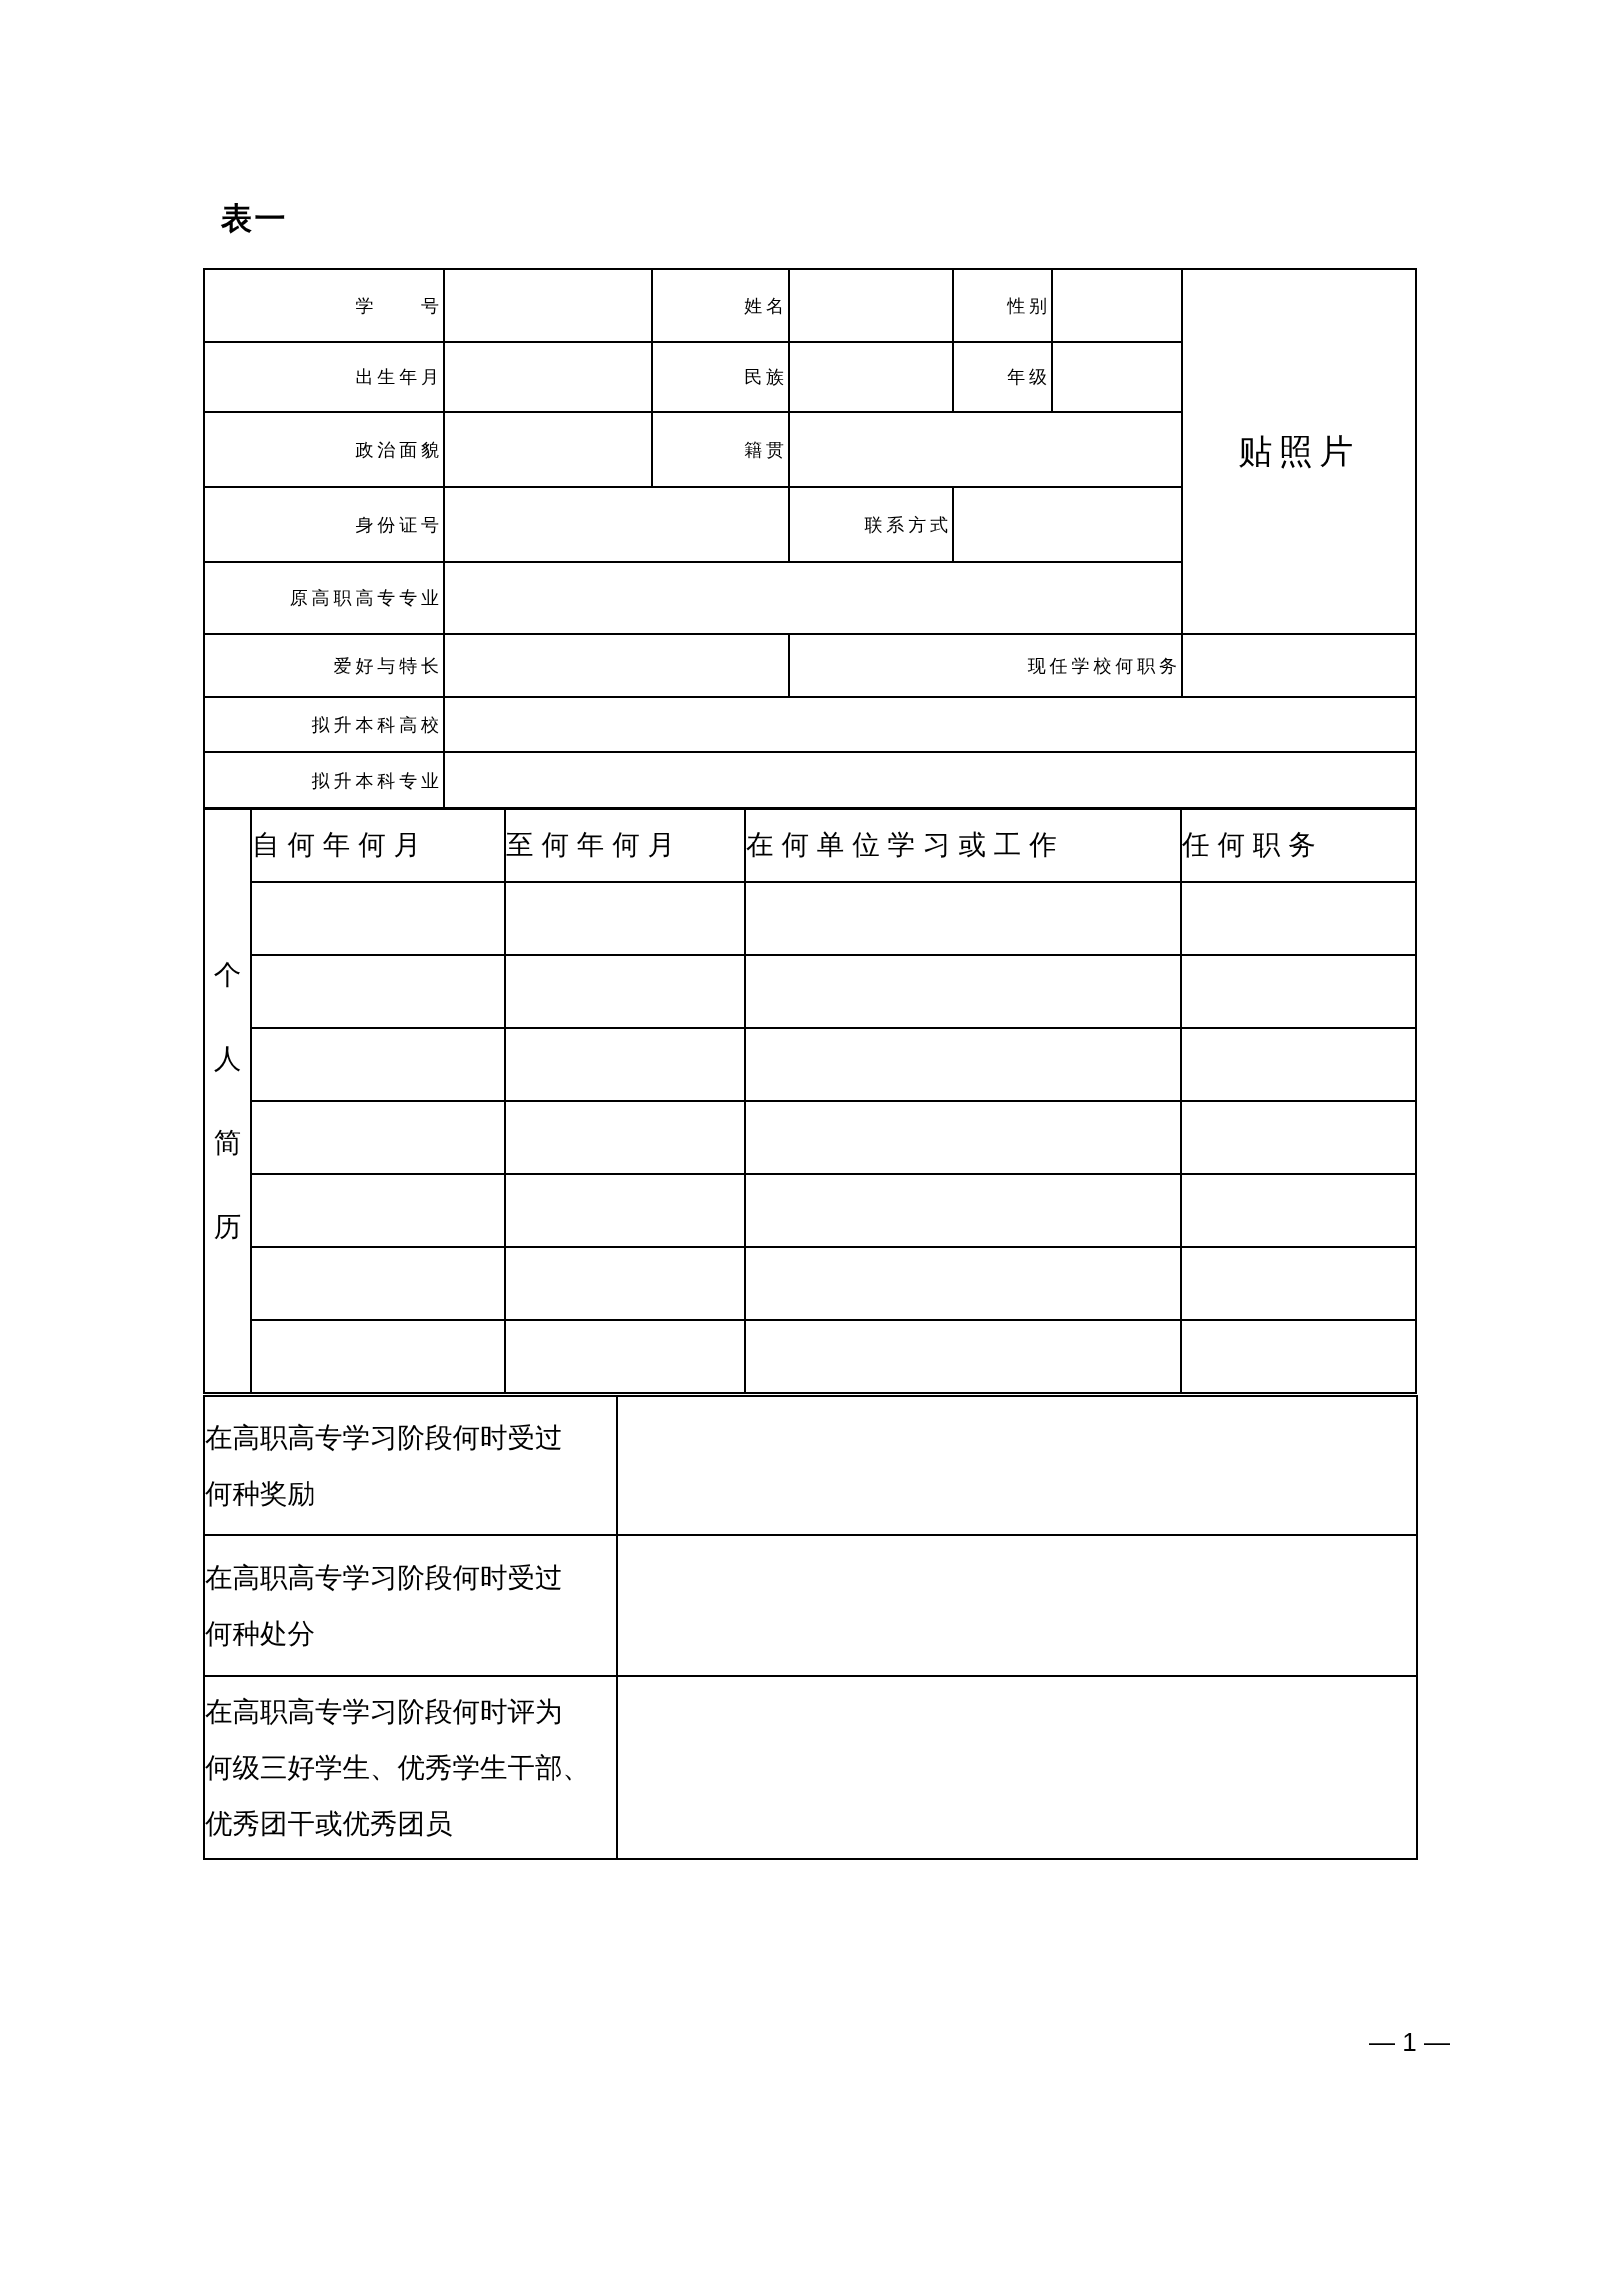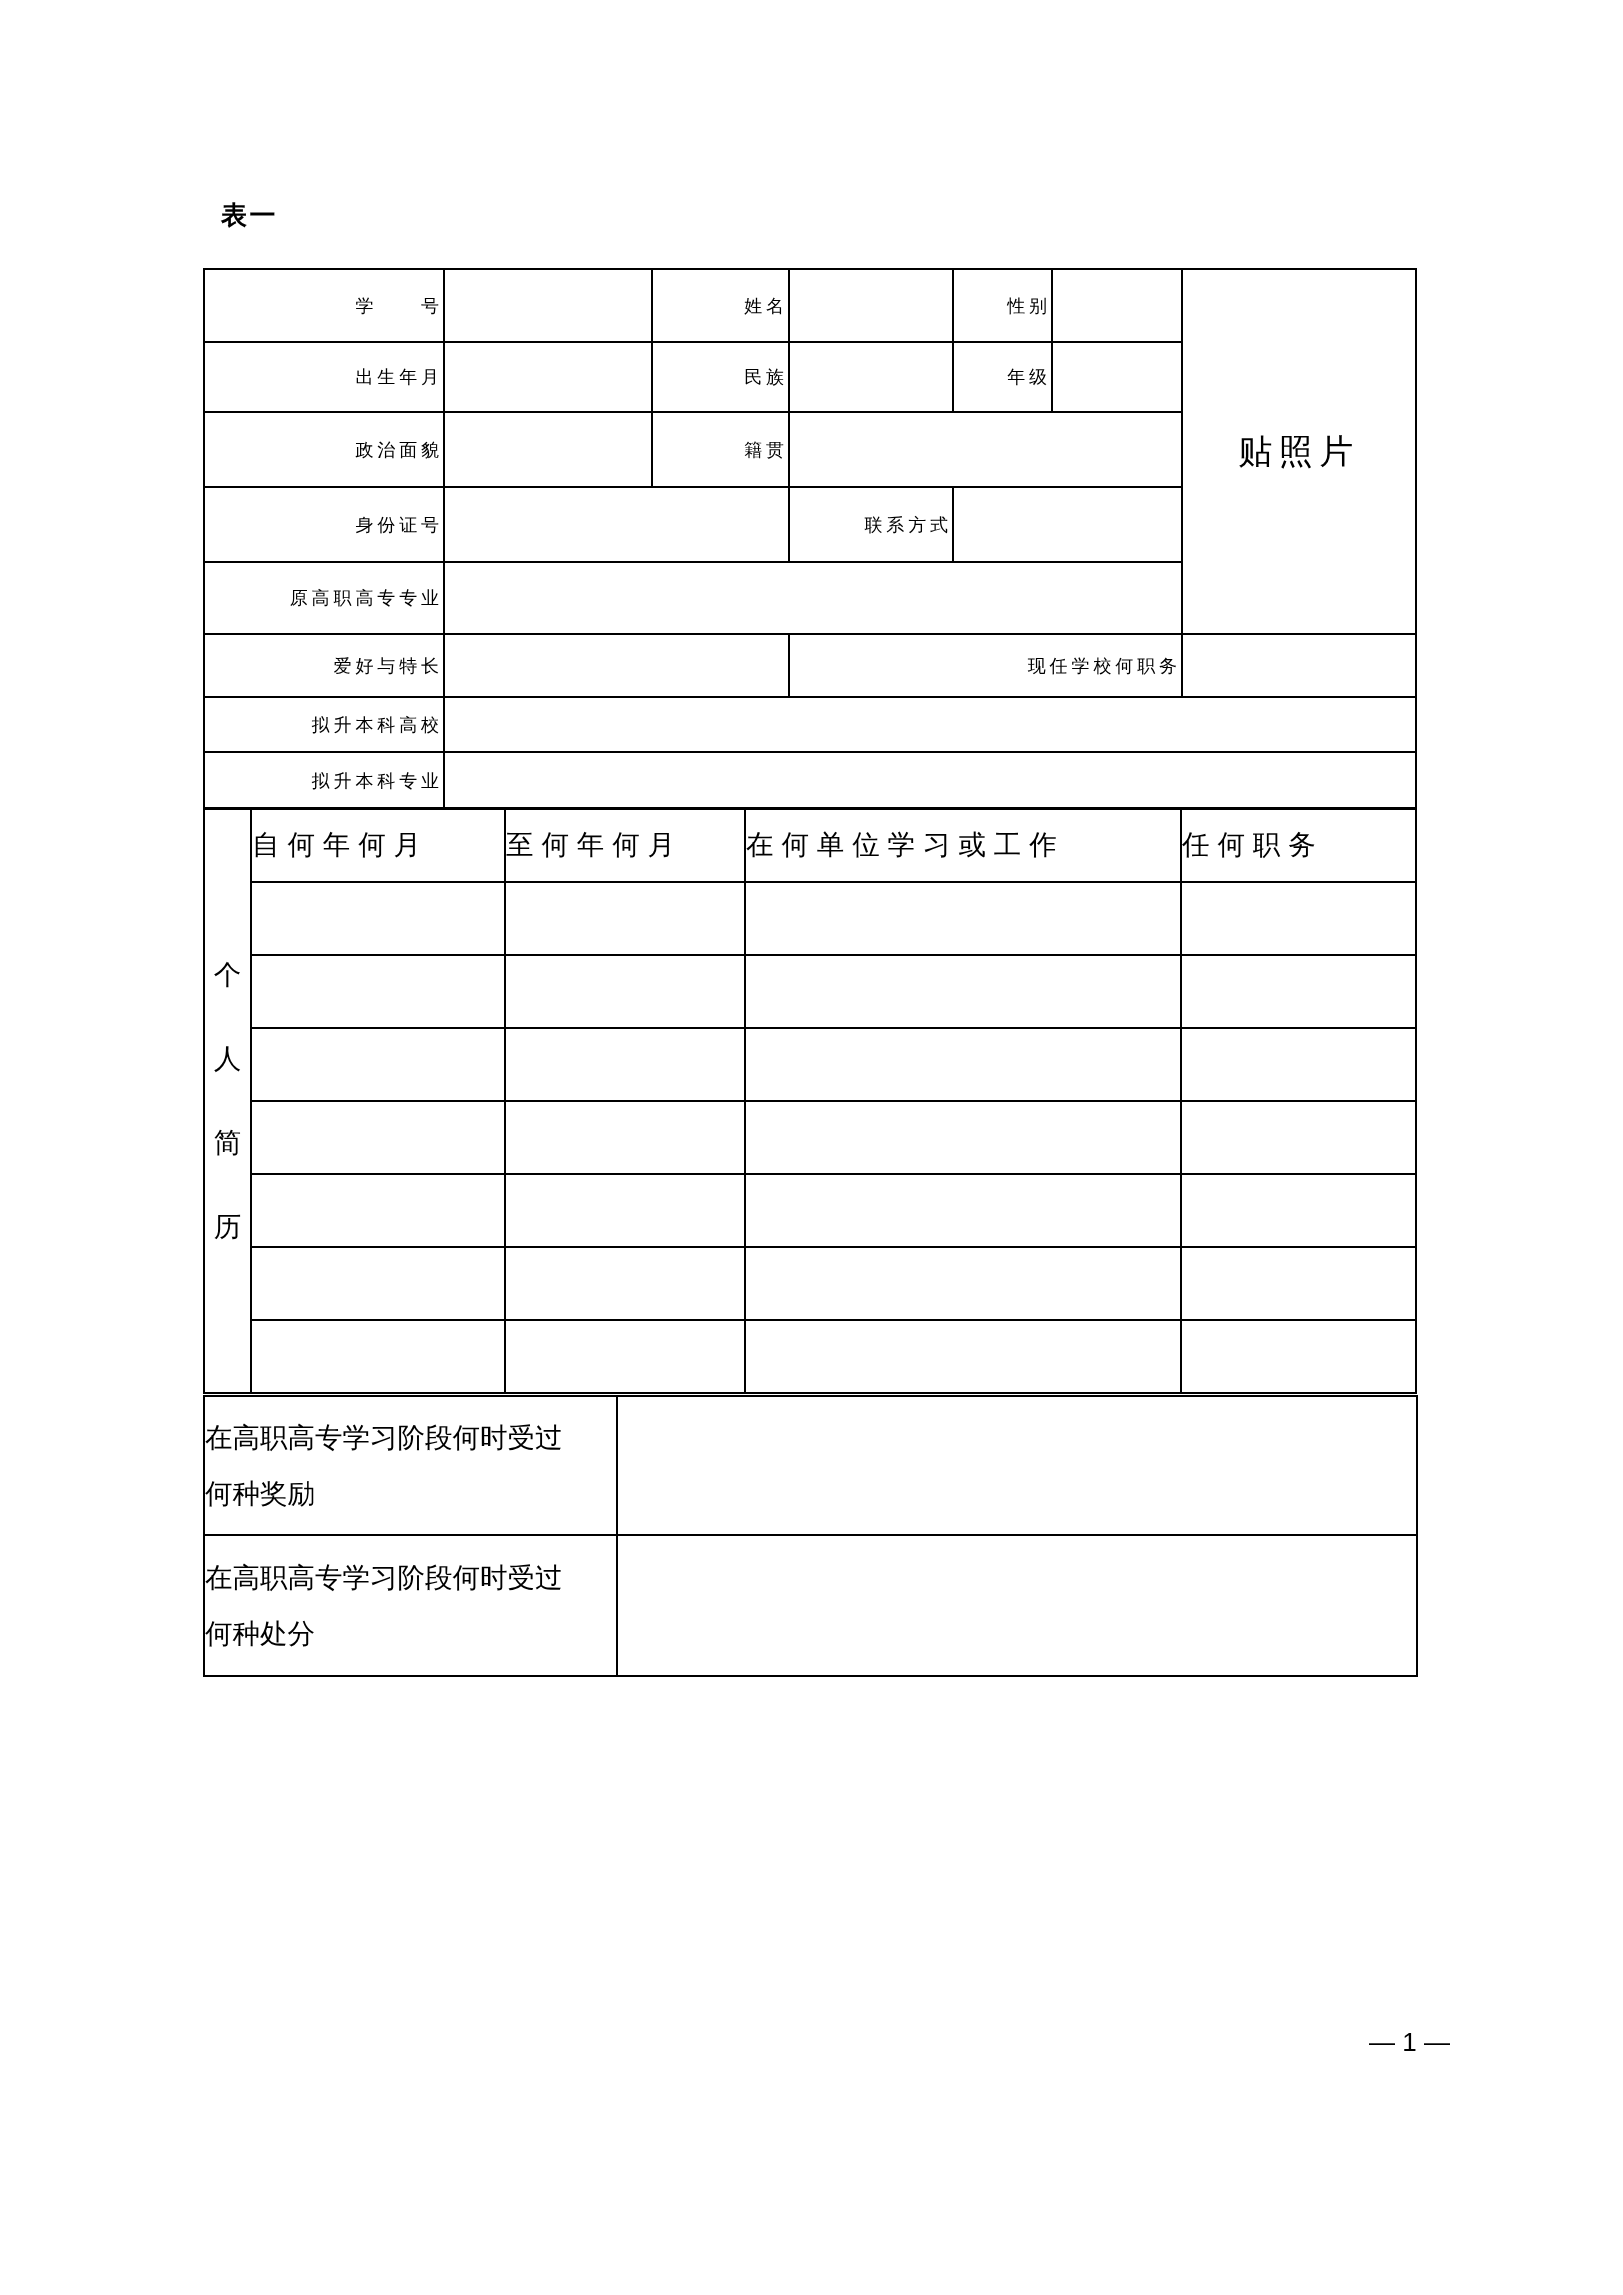--- a/index.html
+++ b/index.html
@@ -6,21 +6,21 @@
   .page{
     position:relative;
     width:1623px;height:2295px;
     background:#ffffff;
     font-family:"Liberation Serif","DejaVu Serif",serif;
     color:#000;
     overflow:hidden;
   }
   .form-title{
     position:absolute;left:221px;top:198px;
-    font-size:26px;font-weight:600;letter-spacing:2.6px;
+    font-size:31px;font-weight:600;letter-spacing:2.6px;
   }
   table.tbl{
     position:absolute;left:203px;
     border-collapse:collapse;table-layout:fixed;
     width:1213px;
   }
   table.tbl td{
     border:2px solid #000;
     padding:0;
     overflow:hidden;
@@ -224,19 +224,27 @@
       </td>
       <td class="val"></td>
     </tr>
     <tr class="rc2">
       <td class="blbl">
         <span class="bline">在高职高专学习阶段何时受过</span>
         <span class="bline">何种处分</span>
       </td>
       <td class="val"></td>
     </tr>
+    <tr class="rc3">
+      <td class="blbl">
+        <span class="bline">在高职高专学习阶段何时评为</span>
+        <span class="bline">何级三好学生、优秀学生干部、</span>
+        <span class="bline">优秀团干或优秀团员</span>
+      </td>
+      <td class="val"></td>
+    </tr>
   </tbody>
     </table>
 
   <div class="page-number">— 1 —</div>
 
 </div>
 
 
 </body></html>

